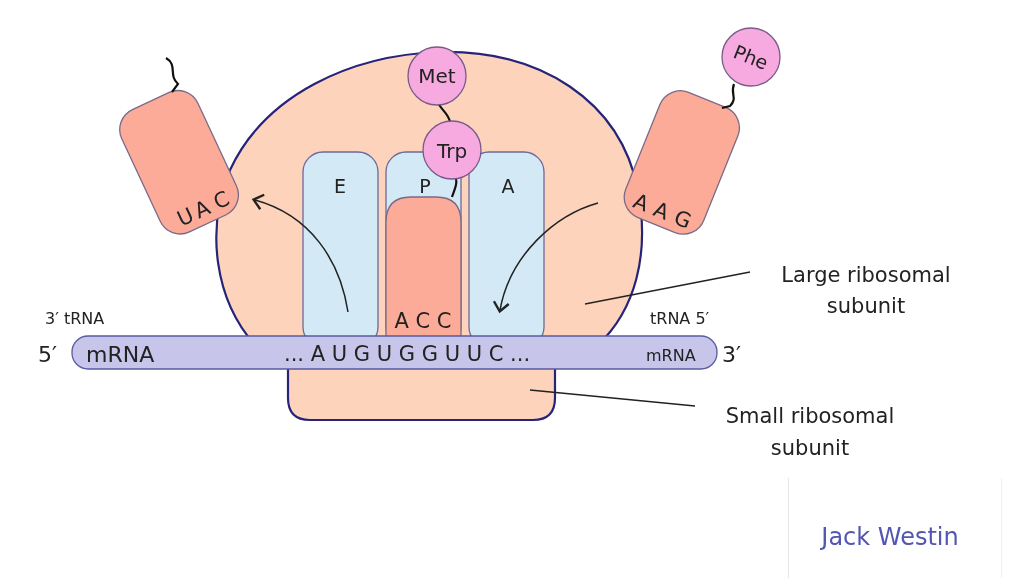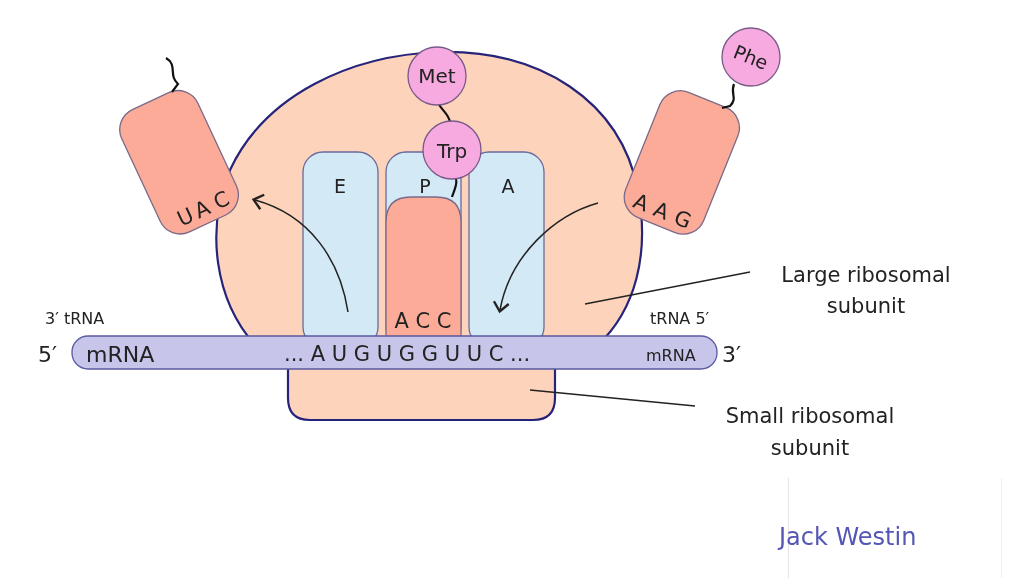--- a/index.html
+++ b/index.html
@@ -2,21 +2,21 @@
 <html><head>
 <meta charset="utf-8">
 <style>
   html, body { margin: 0; padding: 0; background: #ffffff; }
   body { width: 1025px; height: 585px; overflow: hidden; position: relative; }
   svg { position: absolute; left: 0; top: 0; }
   .lbl { font-family: "DejaVu Sans", sans-serif; fill: #222222; }
   .brand {
     position: absolute; left: 788px; top: 478px; width: 212px; height: 100px;
     border-left: 1px solid #e6e6e6; border-right: 1px solid #f0f0f0;
-    display: flex; align-items: center; justify-content: flex-start;
+    display: flex; align-items: center; justify-content: center;
   }
   .brand span {
     font-family: "DejaVu Sans", sans-serif; font-size: 24px; color: #5356b3; font-weight: 500;
     margin-left: -10px; margin-top: 18px;
   }
 </style>
 </head>
 <body>
 
 <svg width="1025" height="585" viewBox="0 0 1025 585">

